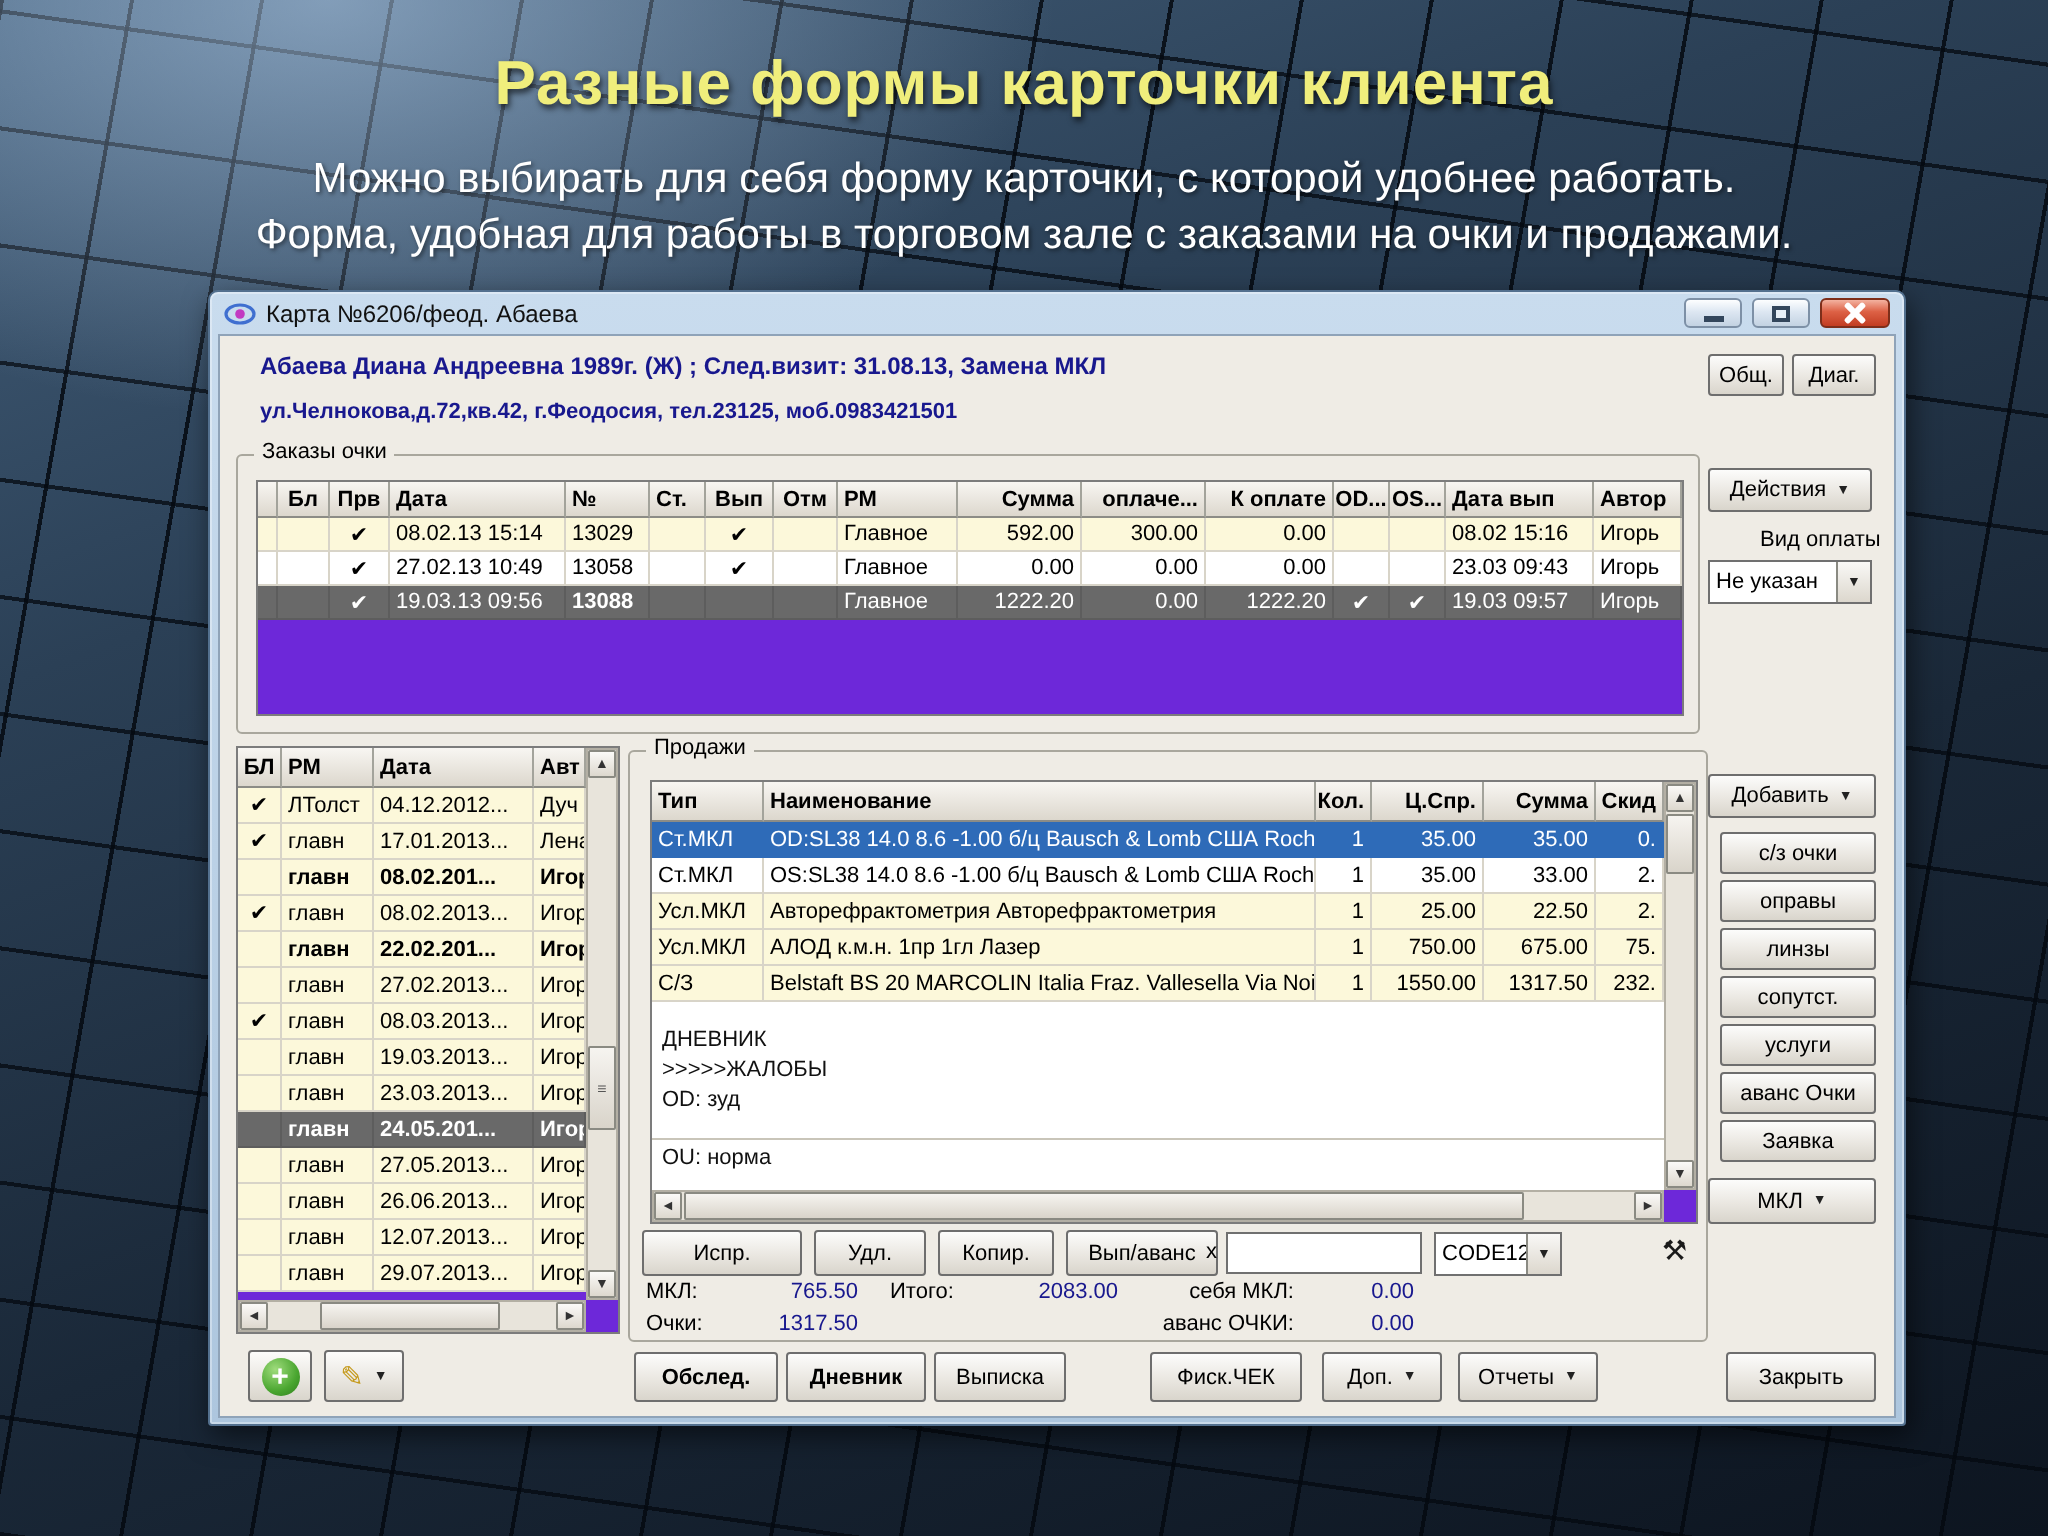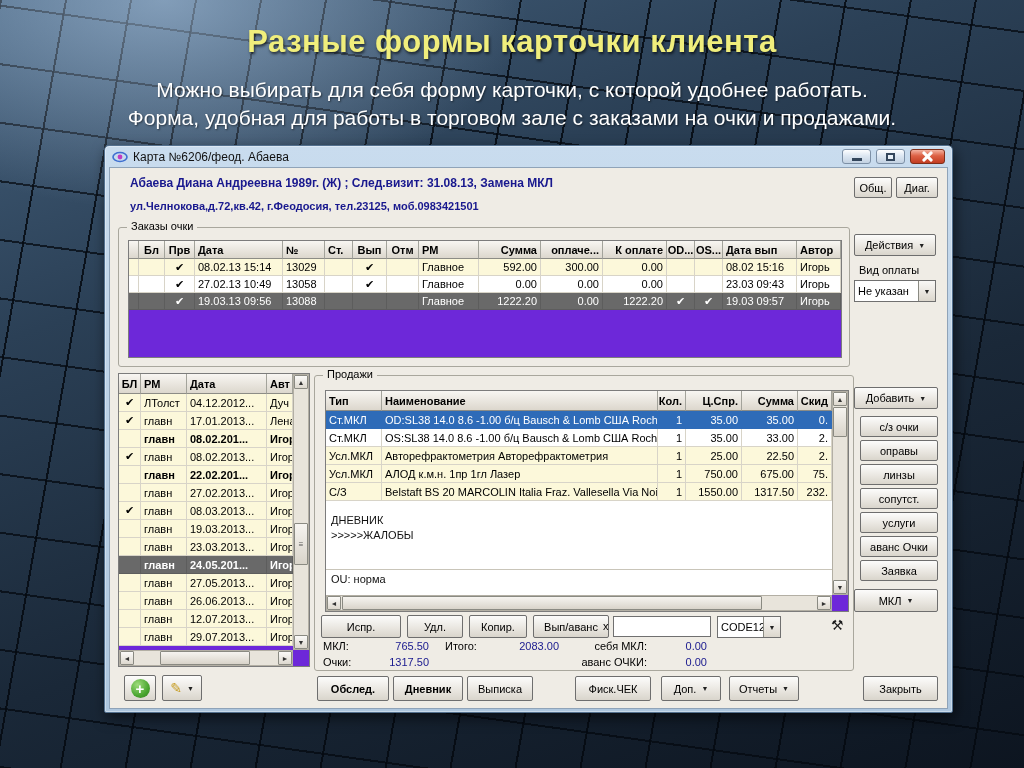--- a/index.html
+++ b/index.html
@@ -186,42 +186,42 @@
                 <div class="td c" style="width: 28px;"></div>
                 <div class="td c" style="width: 28px;"></div>
                 <div class="td l" style="width: 74px;">23.03 09:43</div>
                 <div class="td l" style="width: 44px;">Игорь</div>
               </div>
               <div class="tr bg-selected">
                 <div class="td c" style="width: 10px;"></div>
                 <div class="td c" style="width: 26px;"></div>
                 <div class="td c" style="width: 30px;">✔</div>
                 <div class="td l" style="width: 88px;">19.03.13 09:56</div>
-                <div class="td l" style="width: 42px;">13088</div>
+                <div class="td l" style="width: 42px; font-weight: bold;">13088</div>
                 <div class="td l" style="width: 28px;"></div>
                 <div class="td c" style="width: 34px;"></div>
                 <div class="td c" style="width: 32px;"></div>
                 <div class="td l" style="width: 60px;">Главное</div>
                 <div class="td r" style="width: 62px;">1222.20</div>
                 <div class="td r" style="width: 62px;">0.00</div>
                 <div class="td r" style="width: 64px;">1222.20</div>
                 <div class="td c" style="width: 28px;">✔</div>
                 <div class="td c" style="width: 28px;">✔</div>
                 <div class="td l" style="width: 74px;">19.03 09:57</div>
                 <div class="td l" style="width: 44px;">Игорь</div>
               </div>
             </div>
         </div>
       </div>
 
       <button class="btn abs" style="left:744px;top:66px;width:82px;height:22px;">
         <span>Действия</span>
         <span class="arr">▼</span>
       </button>
-      <div class="abs lbl" style="left:725px;top:96px;padding-left:24px;">Вид оплаты</div>
+      <div class="abs lbl" style="left:746px;top:96px;padding-left:24px;">Вид оплаты</div>
       <div class="combobox abs" style="left:744px;top:112px;width:82px;height:22px;">
         <span class="combo-text">Не указан</span>
         <span class="combo-btn">▼</span>
       </div>
 
       <div class="tblbox" style="left:8px;top:205px;width:192px;height:294px;">
         <div class="tr" id="visits-head">
             <div class="hc c" style="width: 22px;">БЛ</div>
             <div class="hc l" style="width: 46px;">РМ</div>
             <div class="hc l" style="width: 80px;">Дата</div>
@@ -383,20 +383,21 @@
                 <div class="td l" style="width: 276px;">Belstaft BS 20 MARCOLIN Italia Fraz. Vallesella Via Noia 31</div>
                 <div class="td r" style="width: 28px;">1</div>
                 <div class="td r" style="width: 56px;">1550.00</div>
                 <div class="td r" style="width: 56px;">1317.50</div>
                 <div class="td r" style="width: 34px;">232.</div>
               </div>
             </div>
           <div class="memo" style="left:0;top:110px;width:506px;height:68px;padding-top:12px;" id="memo1">
               <div>ДНЕВНИК</div>
               <div>&gt;&gt;&gt;&gt;&gt;ЖАЛОБЫ</div>
+              <div>OD: зуд</div>
             </div>
           <div class="memo" style="left:0;top:178px;width:506px;height:26px;border-top:1px solid #c9c5b9;" id="memo2">
               <div>OU: норма</div>
             </div>
           <div class="sb-strip" style="left:506px;top:0;width:16px;height:204px;">
             <span class="sb-btn" style="left:0;top:0;">▲</span>
             <span class="sb-thumb" style="left:0;top:15px;width:14px;height:30px;"></span>
             <span class="sb-btn" style="left:0;top:188px;">▼</span>
           </div>
           <div class="sb-strip" style="left:0;top:204px;width:506px;height:16px;">

